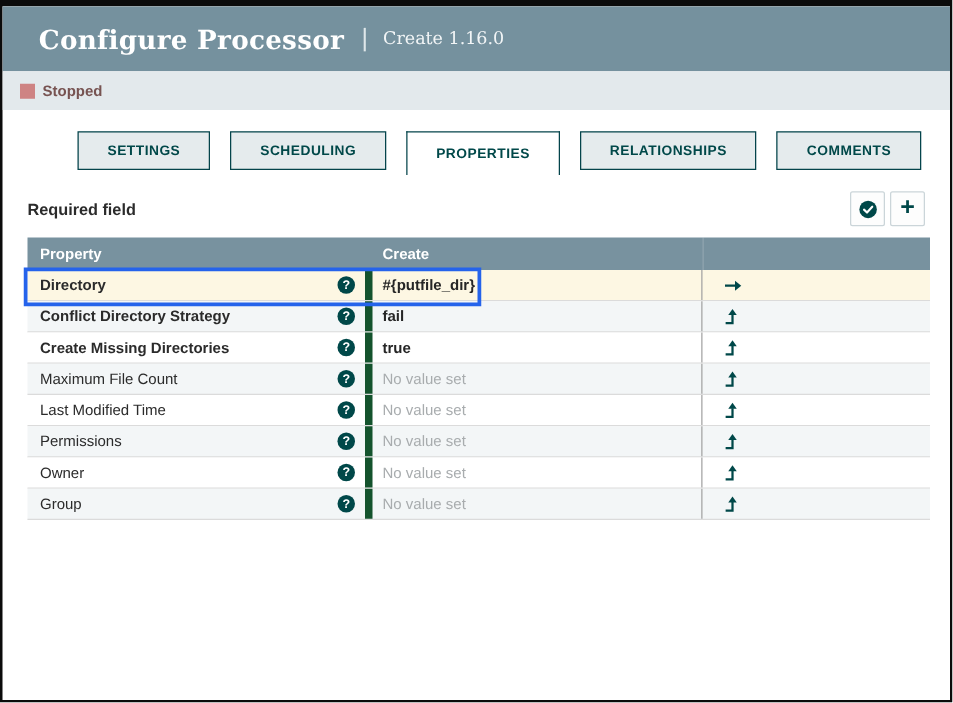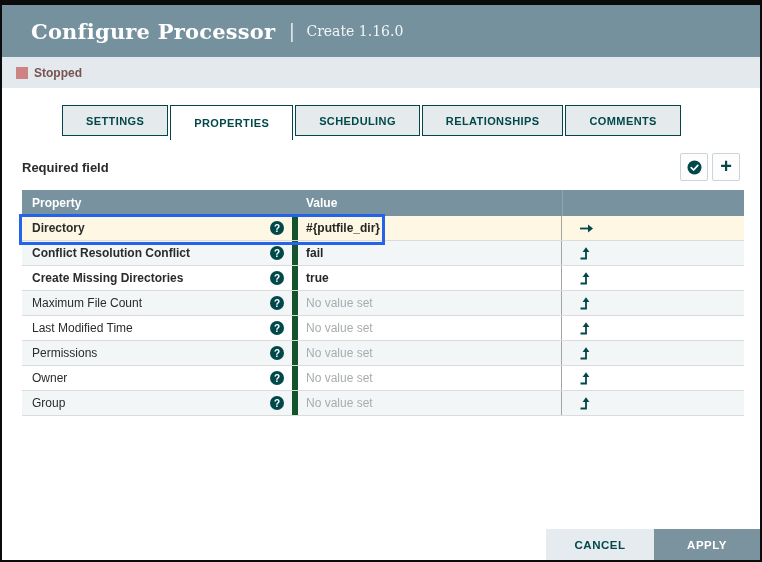--- a/index.html
+++ b/index.html
@@ -62,21 +62,21 @@
     color: #775351;
   }
 
   
   .content { padding: 0 20px; }
 
   .tabs {
     margin-top: 17px;
     display: flex;
     align-items: flex-start;
-    gap: 2px;
+    gap: 16px;
     padding-left: 40px;
   }
   .tab {
     height: 31px;
     background: #E5EBED;
     border: 1px solid #04444b;
     color: #004849;
     font-size: 11px;
     font-weight: bold;
     letter-spacing: 0.4px;
@@ -227,22 +227,22 @@
 
   <div class="status-bar">
     <span class="status-square"></span>
     <span class="status-label">Stopped</span>
   </div>
 
   <div class="content">
 
     <div class="tabs">
       <div class="tab">SETTINGS</div>
+      <div class="tab">SCHEDULING</div>
       <div class="tab active">PROPERTIES</div>
-      <div class="tab">SCHEDULING</div>
       <div class="tab">RELATIONSHIPS</div>
       <div class="tab">COMMENTS</div>
     </div>
 
     <div class="toolbar">
       <span class="required-label">Required field</span>
       <div class="toolbar-buttons">
         <div class="icon-btn">
           <span>
             <svg width="17" height="17" viewBox="0 0 17 17">
@@ -253,21 +253,21 @@
         </div>
         <div class="icon-btn">
           <span class="plus-glyph">+</span>
         </div>
       </div>
     </div>
 
     <div class="table-wrap">
       <div class="thead">
         <div class="hcell prop">Property</div>
-        <div class="hcell val">Value</div>
+        <div class="hcell val">Create</div>
         <div class="hcell act"></div>
       </div>
 
       <div class="trow selected">
         <div class="cell prop">
           <span class="pname bold">Directory</span>
           <span class="help-badge">?</span>
         </div>
         <div class="cell val">
             <span class="pvalue bold">#{putfile_dir}</span>
@@ -277,21 +277,21 @@
             <svg width="15" height="11" viewBox="0 0 15 11">
               <path d="M1 5.5 H10" stroke="#004849" stroke-width="1.8"></path>
               <path d="M9 1.5 L14 5.5 L9 9.5 Z" fill="#004849"></path>
             </svg>
           </span>
         </div>
       </div>
 
       <div class="trow alt">
         <div class="cell prop">
-          <span class="pname bold">Conflict Resolution Conflict</span>
+          <span class="pname bold">Conflict Directory Strategy</span>
           <span class="help-badge">?</span>
         </div>
         <div class="cell val">
             <span class="pvalue bold">fail</span>
           </div>
         <div class="cell act">
           <span>
             <svg width="12" height="14" viewBox="0 0 12 14">
               <path d="M1.5 12.5 H7 V5.5" stroke="#004849" stroke-width="1.8" fill="none"></path>
               <path d="M3.6 5.9 L10.4 5.9 L7 1.2 Z" fill="#004849"></path>
@@ -406,18 +406,14 @@
             </svg>
           </span>
         </div>
       </div>
 
       <div class="selection-overlay"></div>
     </div>
 
   </div>
 
-  <div class="footer">
-    <button class="btn cancel">CANCEL</button>
-    <button class="btn apply">APPLY</button>
-  </div>
 
 </div>
 
 </body></html>

